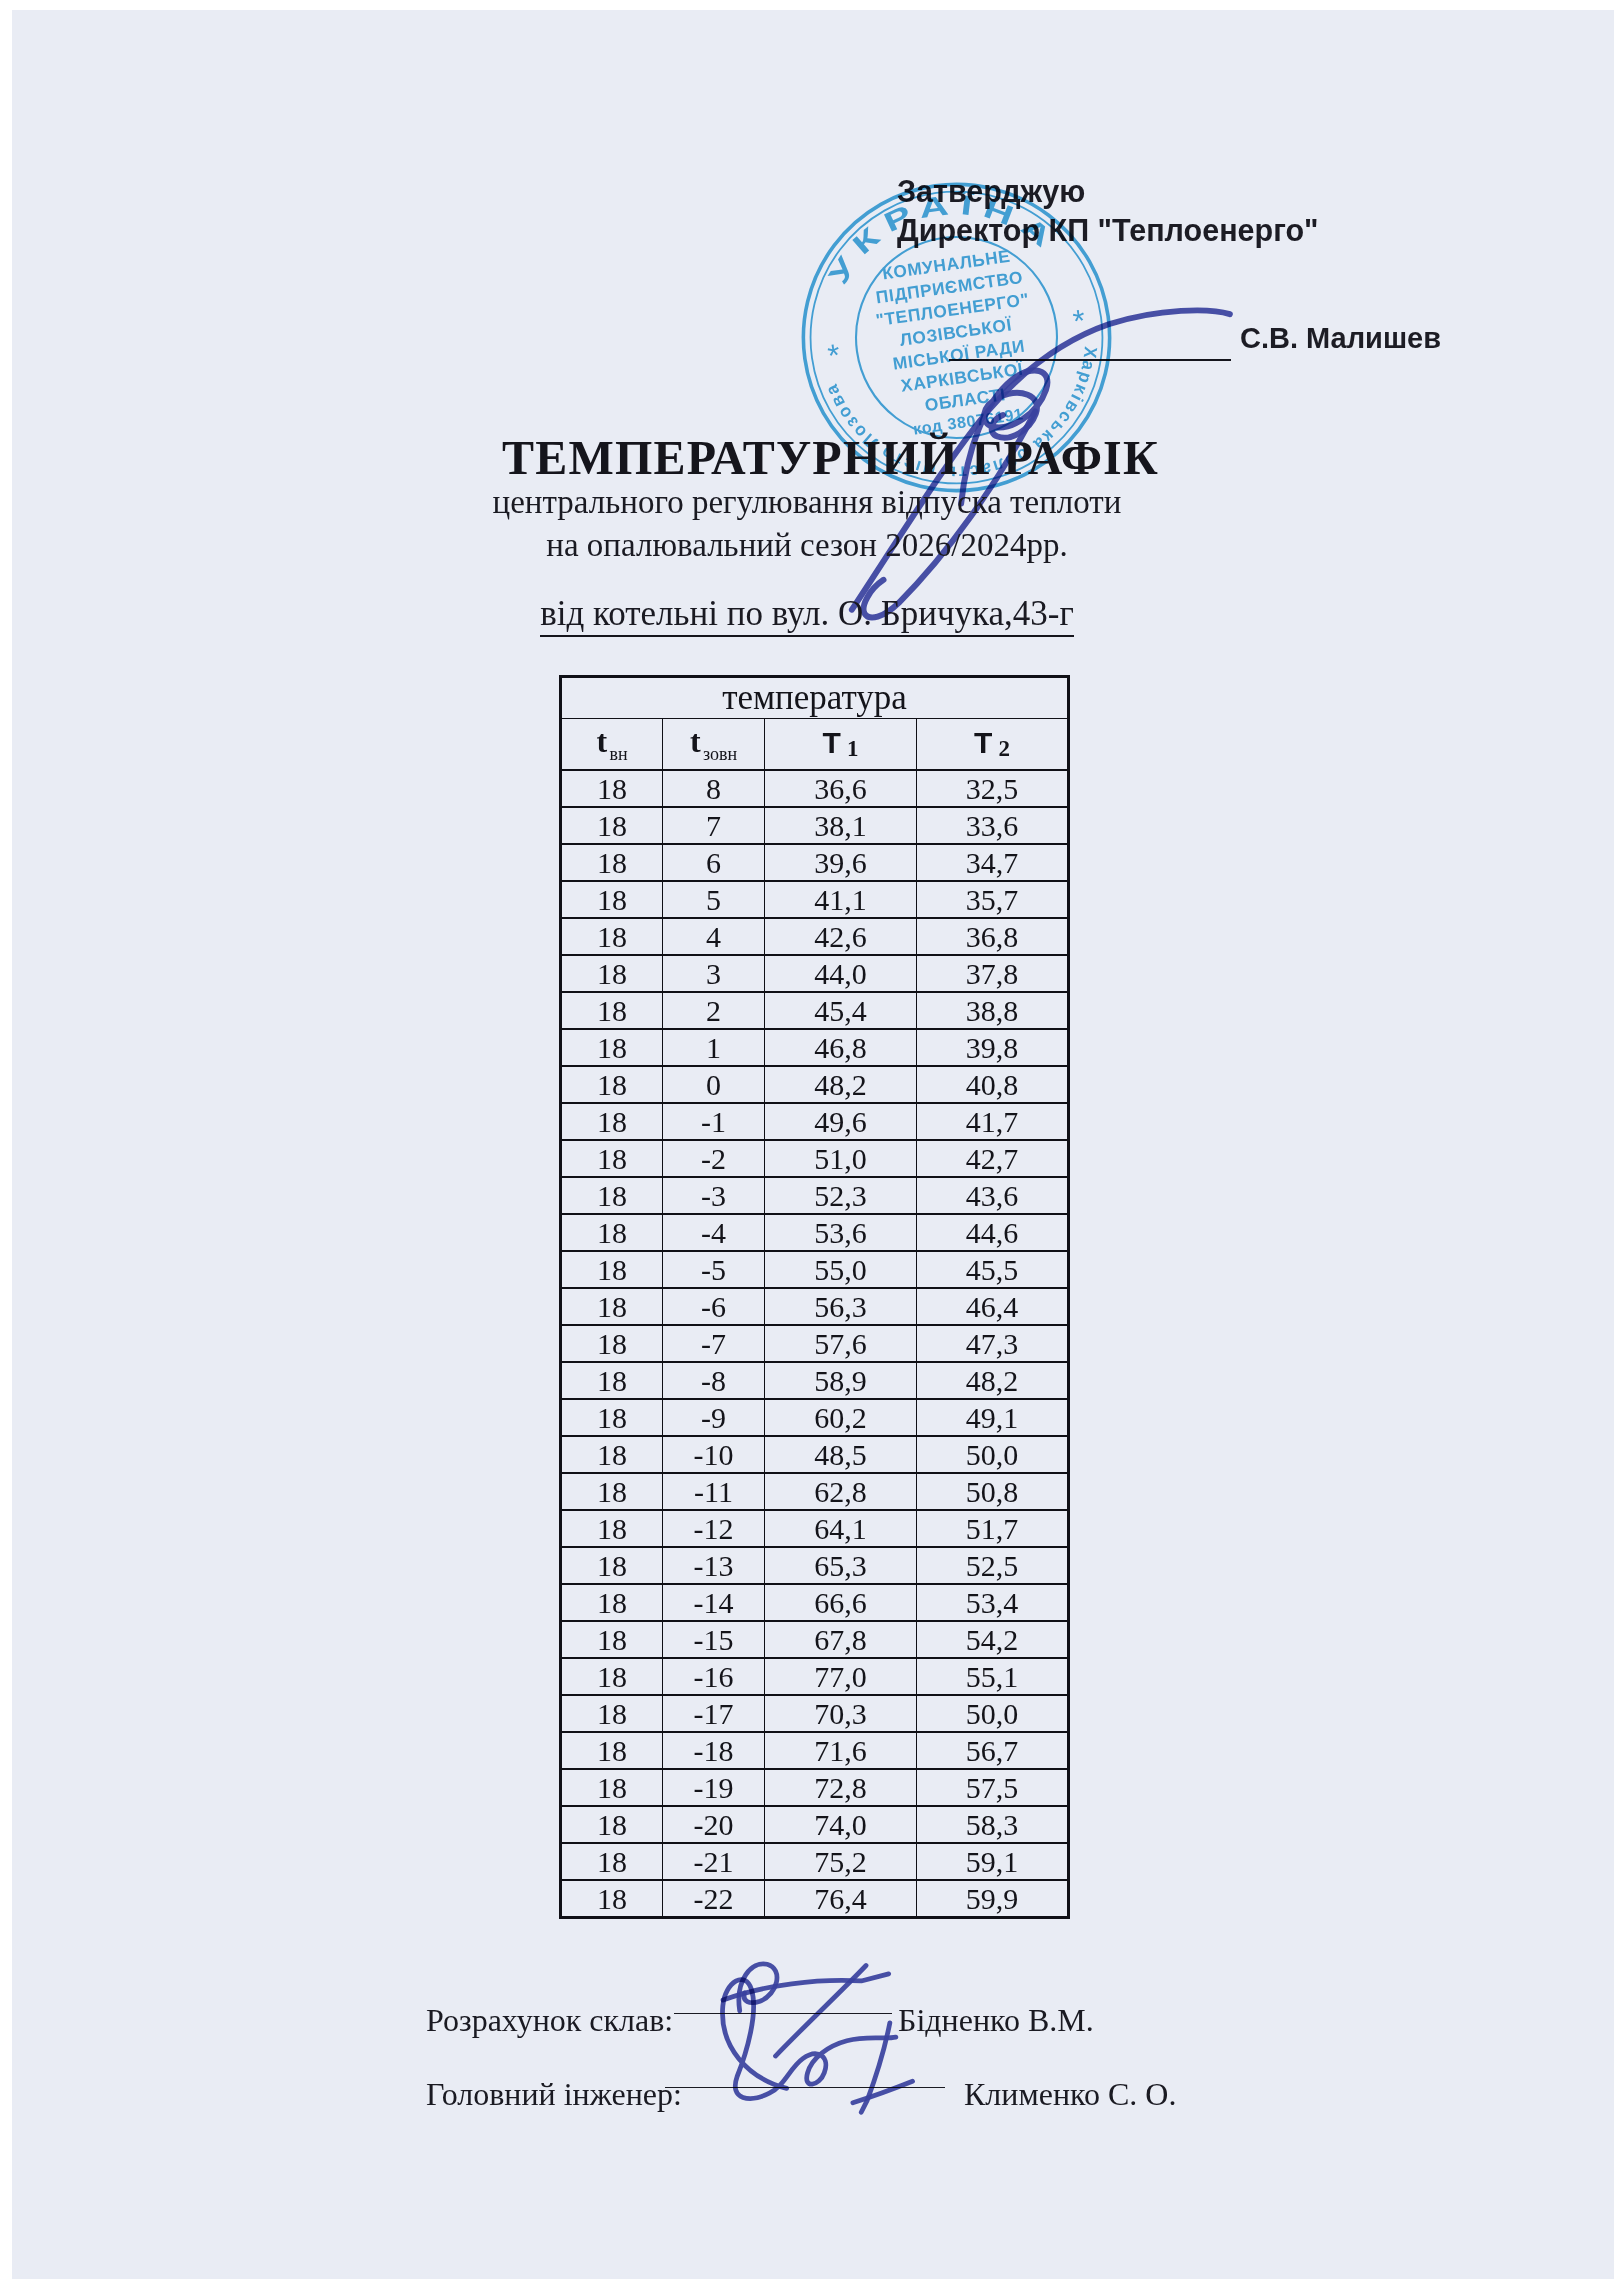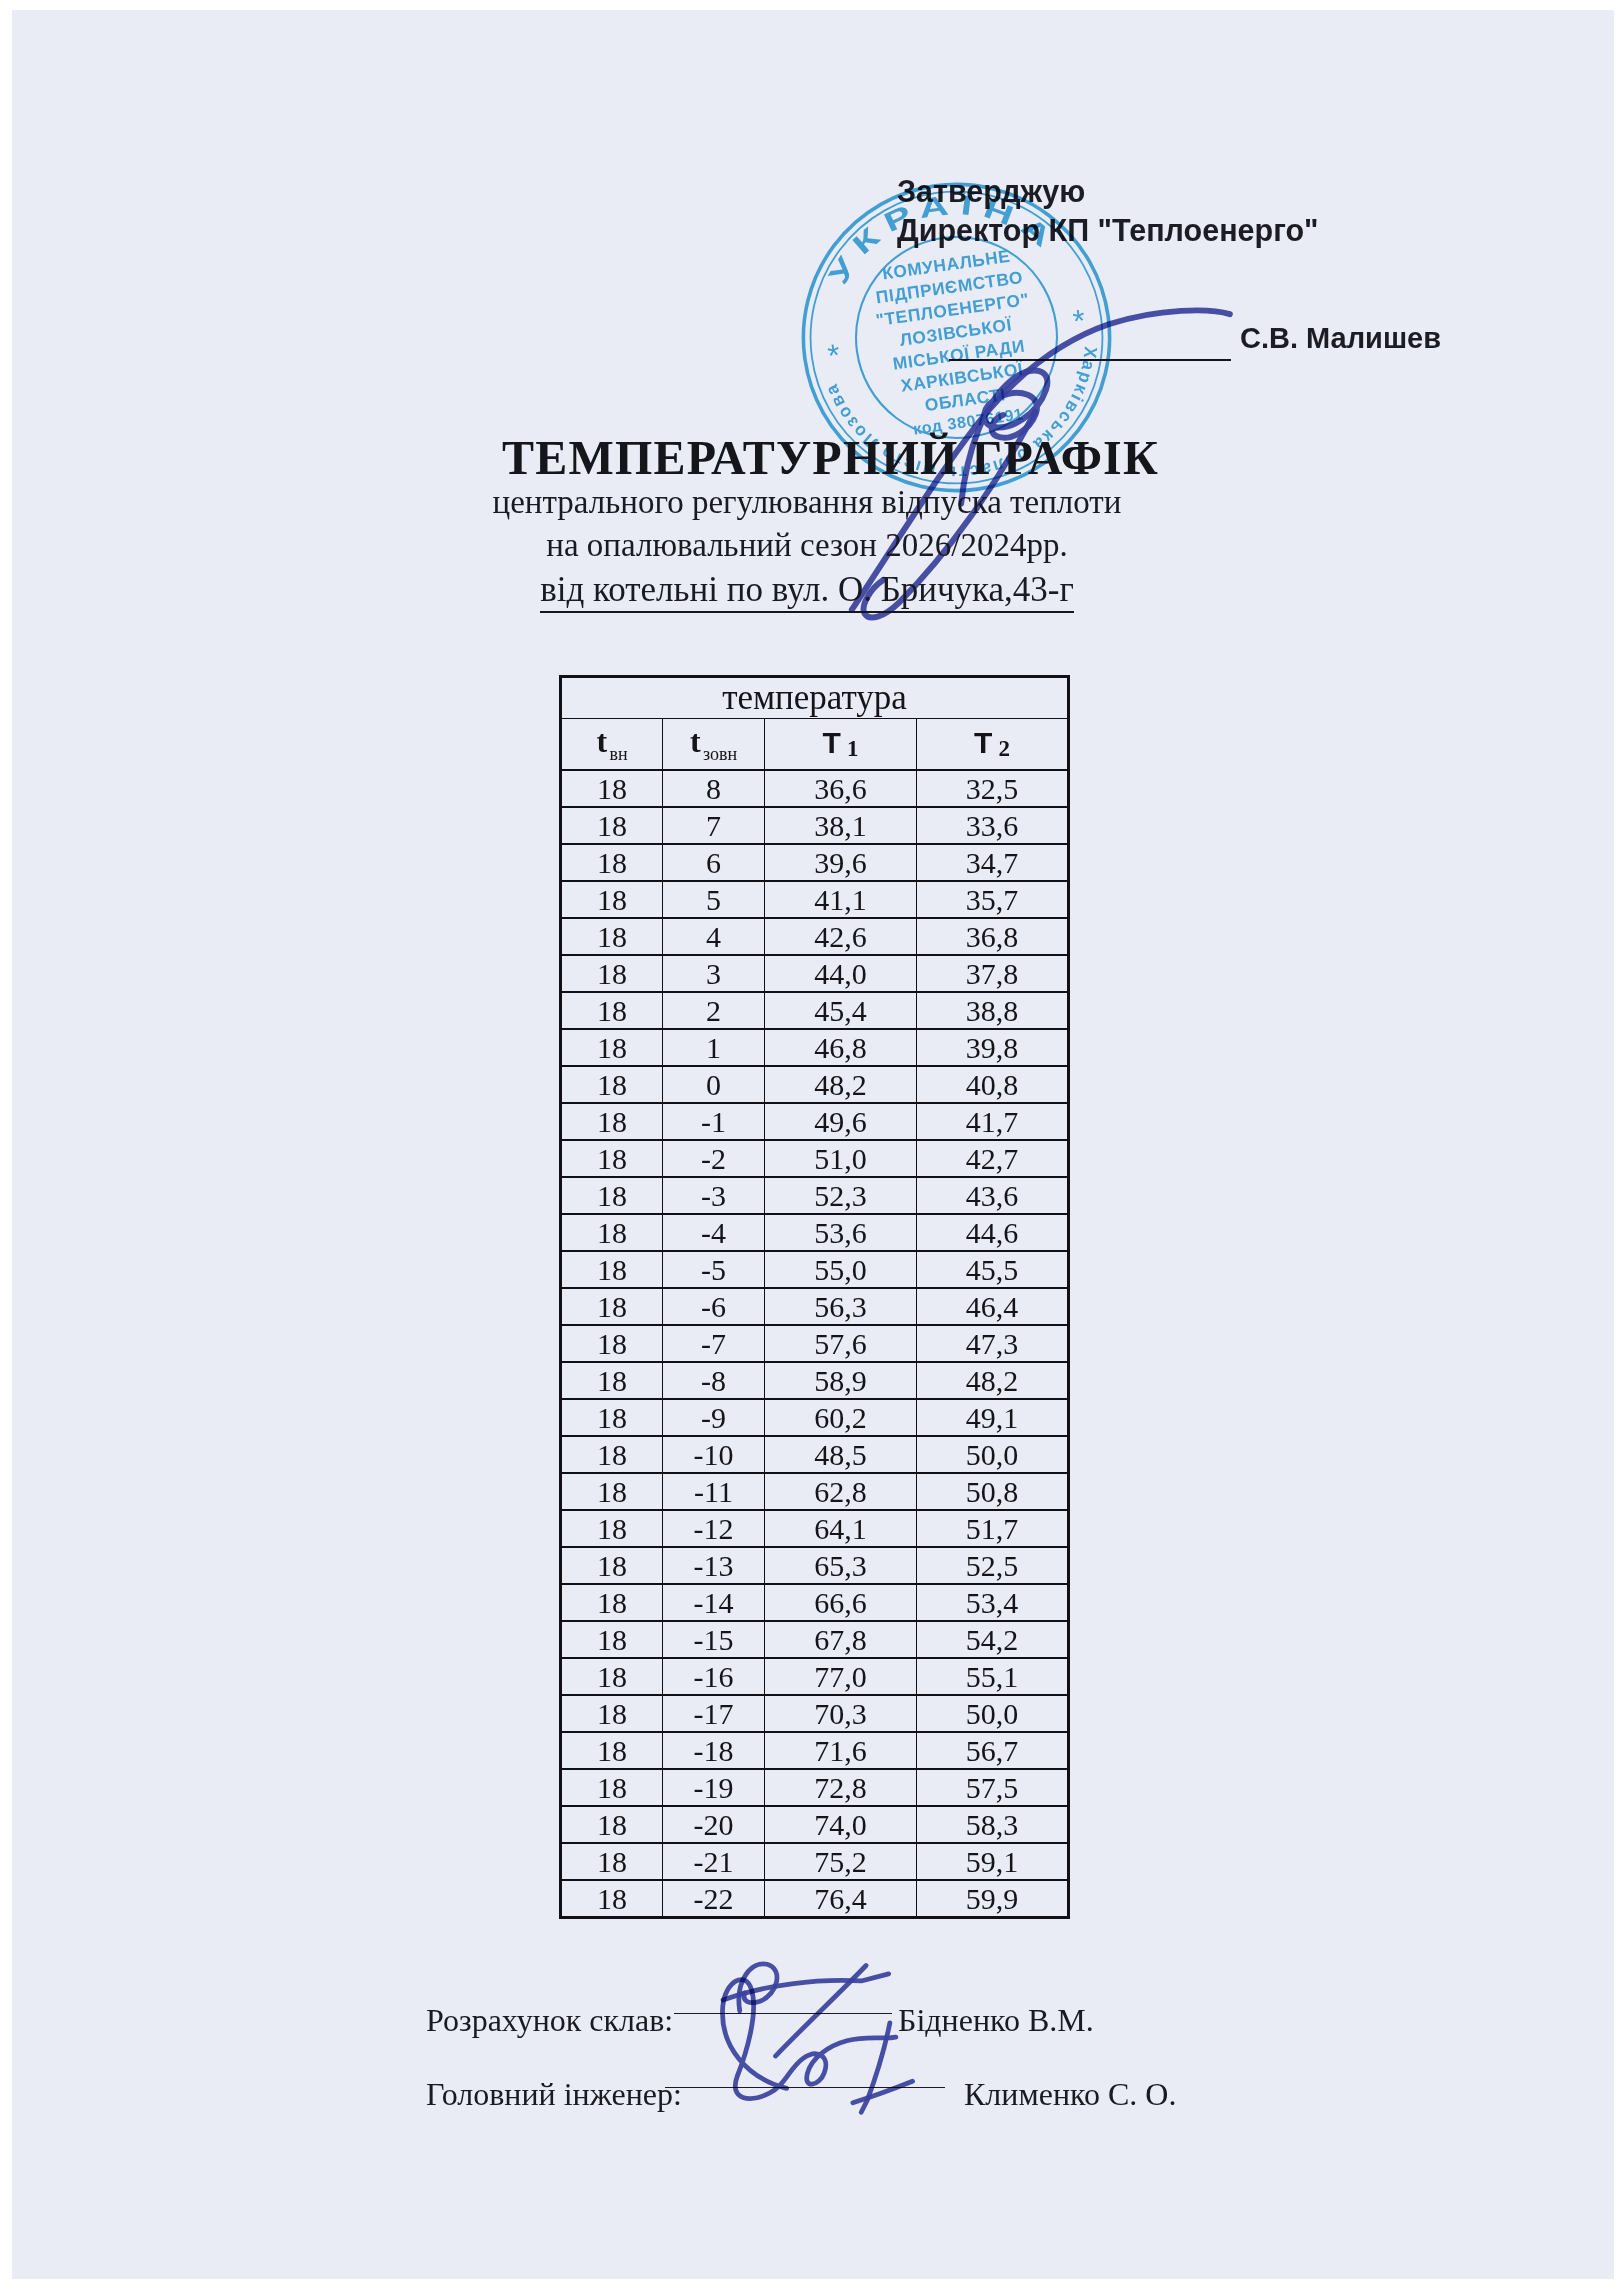--- a/index.html
+++ b/index.html
@@ -30,21 +30,21 @@
 
   
   .pen{position:absolute;mix-blend-mode:multiply;}
   .pen path{fill:none;stroke:#3f46a6;stroke-width:10;stroke-linecap:round;stroke-linejoin:round;opacity:.92;}
   .fsig path{stroke-width:8;}
 
   
   .titles{position:absolute;left:0;top:434px;width:1614px;text-align:center;}
   .t-main{font-size:48px;font-weight:bold;letter-spacing:1.2px;line-height:47px;color:#15151c;padding-left:47px;}
   .t-sub{font-size:33px;line-height:43px;color:#1a1a22;}
-  .t-sub3{font-size:35px;line-height:45px;}
+  .t-sub3{font-size:35px;line-height:45px;margin-top:24px;}
   .t-sub3 .u{border-bottom:2.4px solid #15151c;padding-bottom:2.4px;}
 
   
   .ttable{position:absolute;left:559px;top:675px;width:507px;border-collapse:collapse;
           table-layout:fixed;background:transparent;}
   .ttable col.c1{width:102px}.ttable col.c2{width:102px}
   .ttable col.c3{width:152px}.ttable col.c4{width:152px}
   .ttable td,.ttable th{border:1.8px solid #101016;text-align:center;vertical-align:middle;
           font-size:30px;color:#14141a;padding:0;}
   .ttable{border:3.6px solid #101016;}

